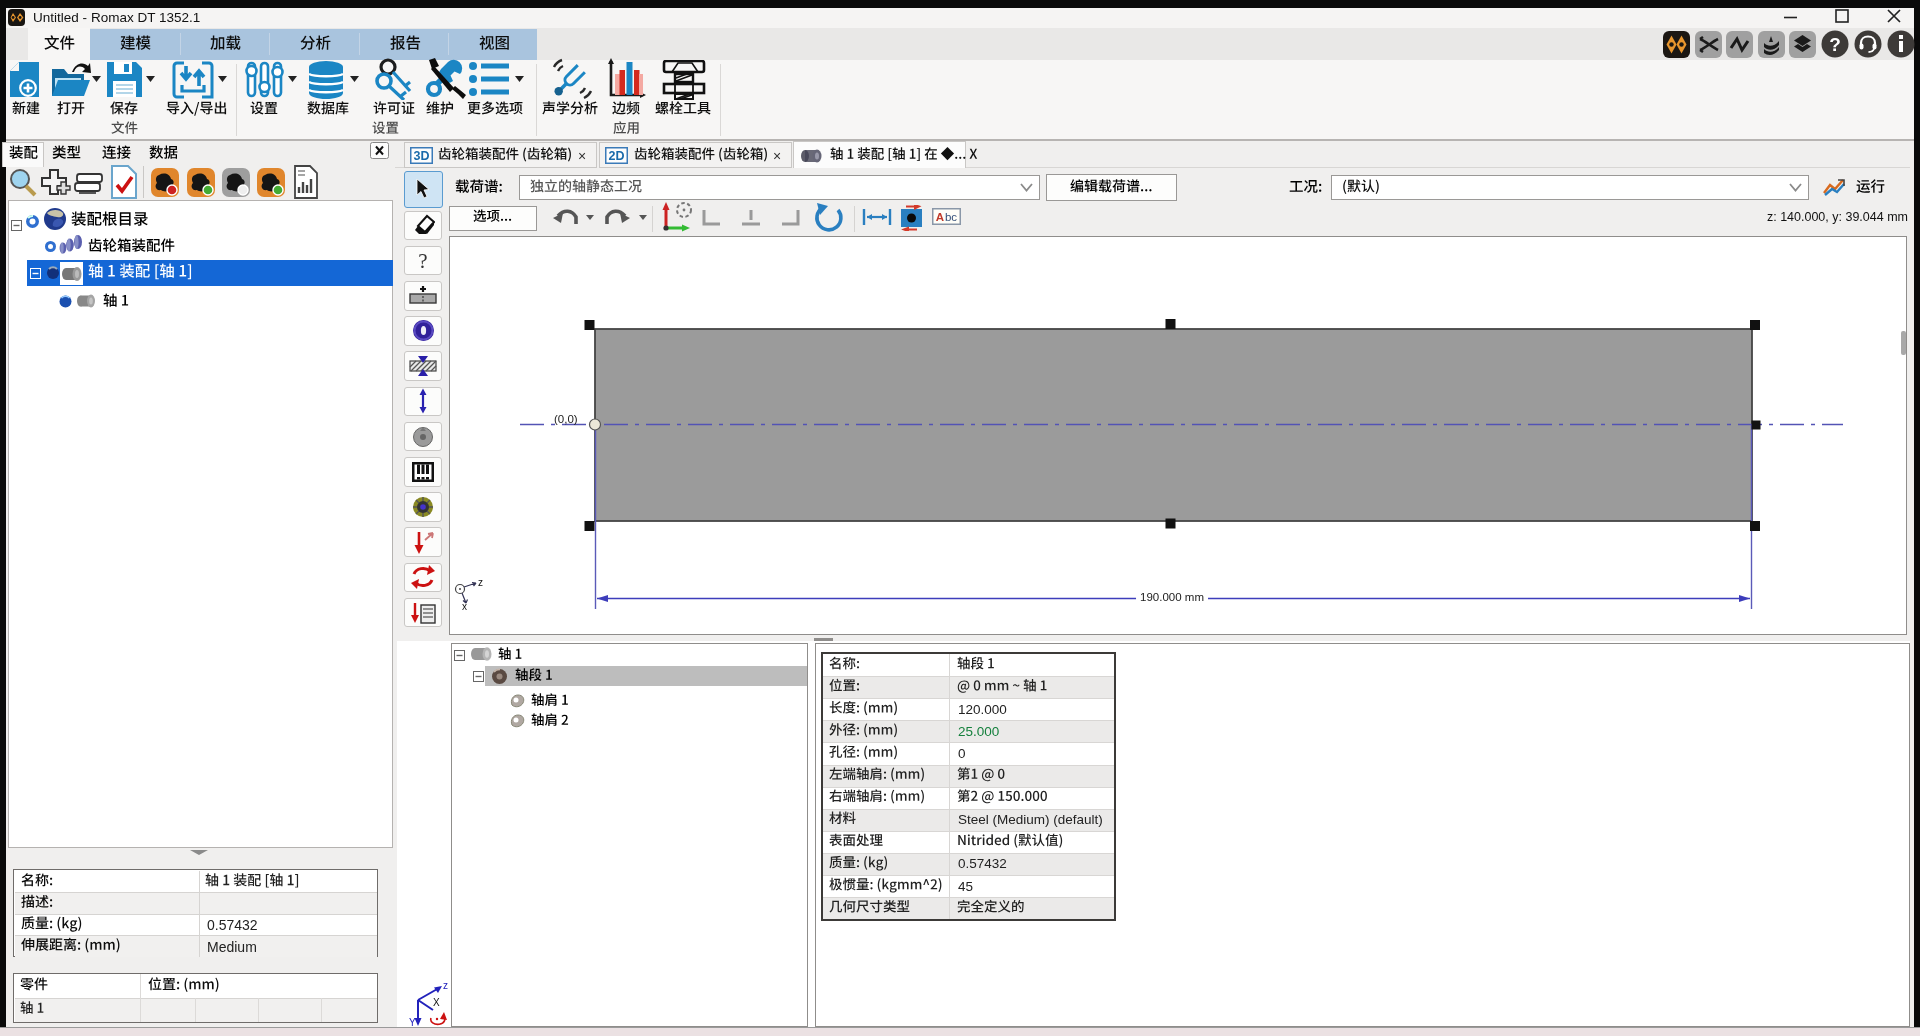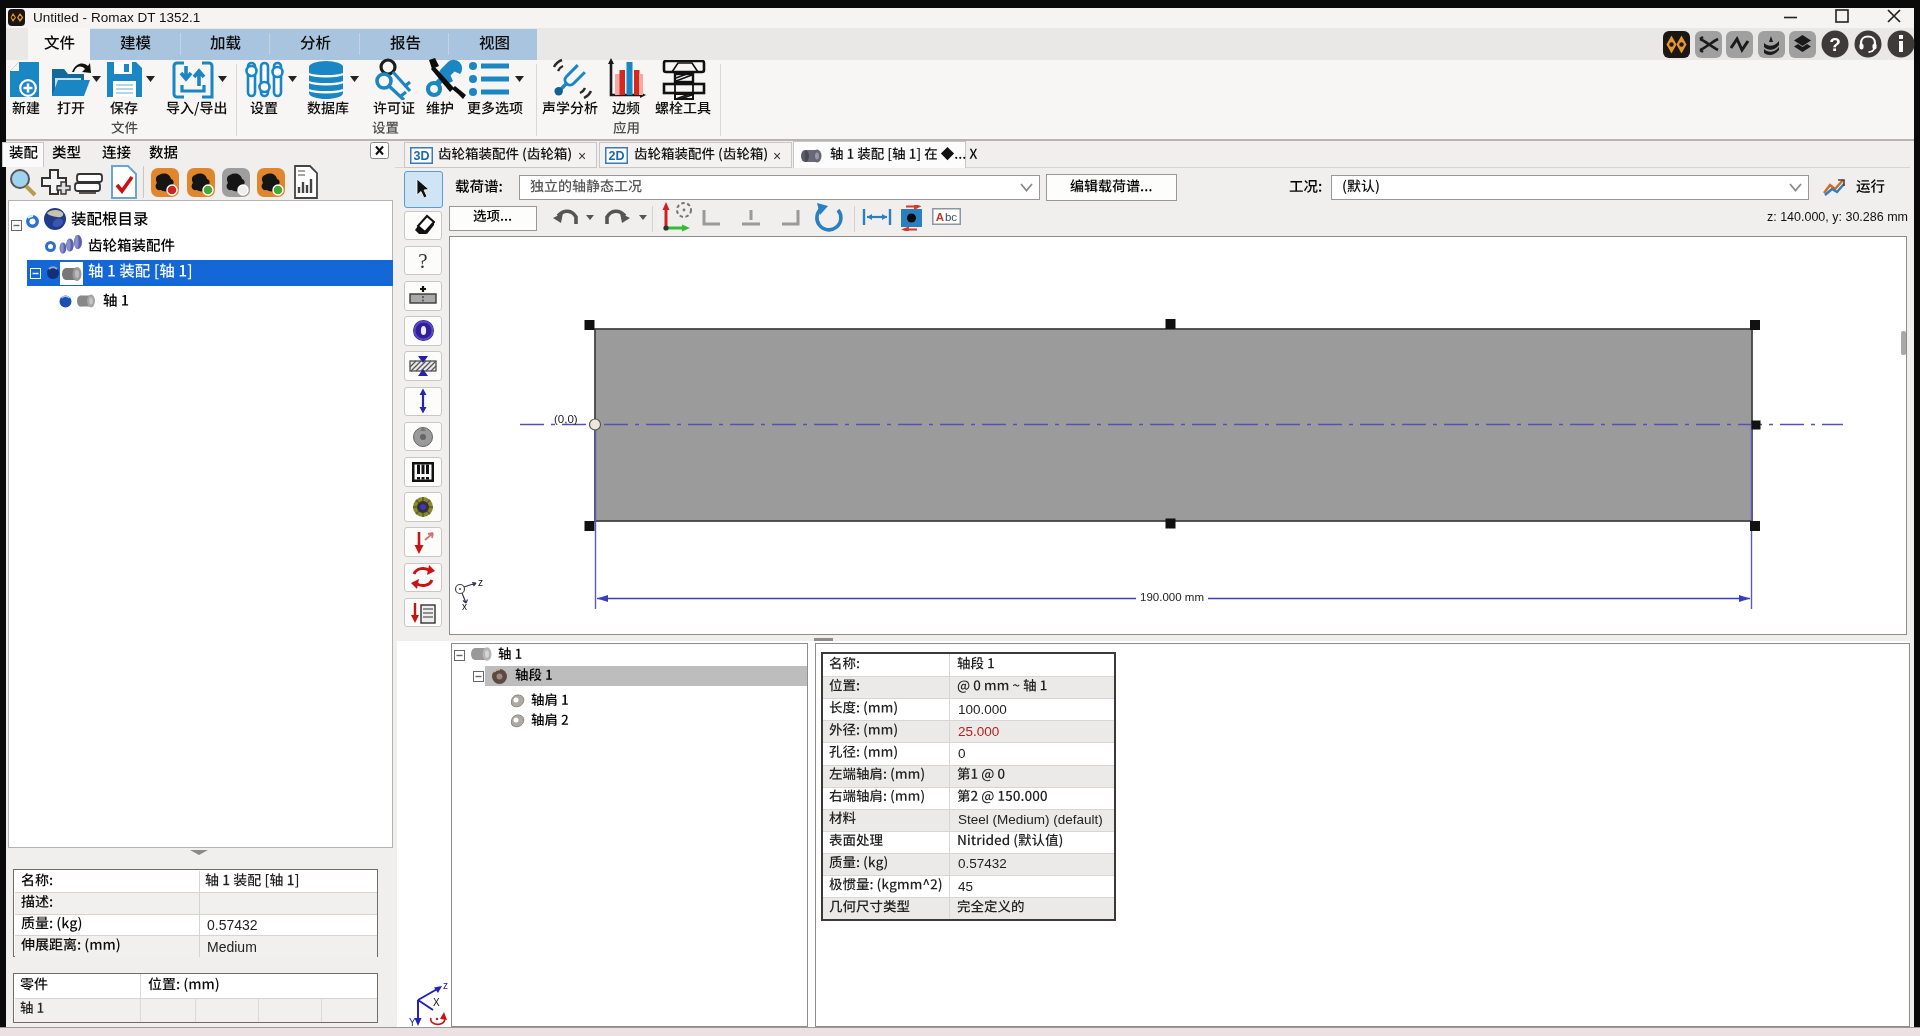--- a/index.html
+++ b/index.html
@@ -790,21 +790,21 @@
     <rect x="2" y="4" width="21" height="18" fill="#2a7fc0"></rect>
     <circle cx="12.5" cy="13" r="4.5" fill="#0a0a0a"></circle>
     <path d="M7 1.5 H20 M20 1.5 L16 0 V3.5 Z" stroke="#d43a2a" stroke-width="2" fill="#d43a2a"></path>
     <path d="M18 24.5 H5 M5 24.5 L9 23 V26 Z" stroke="#d43a2a" stroke-width="2" fill="#d43a2a"></path>
   </svg>
 <svg class="a" style="left:932px;top:208px" width="29" height="17">
     <rect x="0.75" y="0.75" width="27.5" height="15.5" fill="#fffef8" stroke="#8a97a8" stroke-width="1.5"></rect>
     <text x="8" y="12.5" font-family="Liberation Sans" font-size="11.5" font-weight="bold" fill="#c03a2a" text-anchor="middle">A</text>
     <text x="19" y="12.5" font-family="Liberation Sans" font-size="11.5" fill="#35507a" text-anchor="middle">bc</text>
   </svg>
-<div class="lt" style="left:1908px;top:210px;font-size:12.5px;color:#111;font-weight:normal;transform:translateX(-100%);">z: 140.000, y: 30.286 mm</div>
+<div class="lt" style="left:1908px;top:210px;font-size:12.5px;color:#111;font-weight:normal;transform:translateX(-100%);">z: 140.000, y: 39.044 mm</div>
 <div class="a" style="left:404px;top:210.6px;width:38px;height:29.5px;background:#fcfcfb;border:1px solid #c9c7c5;border-radius:3px"></div>
 <svg class="a" style="left:411px;top:214.35px" width="24" height="22">
     <path d="M7 12 L16 2 L23 8 L14 18 Z" fill="#fff" stroke="#111" stroke-width="2"></path>
     <path d="M14 18 L23 8 L23 11 L16 20 Z" fill="#111"></path>
     <path d="M7 12 L14 18 L16 20 L8 20 L4 16 Z" fill="#111"></path>
   </svg>
 <div class="a" style="left:404px;top:245.8px;width:38px;height:29.5px;background:#fcfcfb;border:1px solid #c9c7c5;border-radius:3px"></div>
 <svg class="a" style="left:414px;top:249.55px" width="18" height="22">
     <text x="9" y="18" font-family="Liberation Serif" font-size="21" fill="#333" text-anchor="middle">?</text>
   </svg>
@@ -1019,35 +1019,35 @@
     <g transform="translate(0,712.45) scale(0.01350,-0.01350)" fill="#222">
       <use href="#q104" x="0"></use>
       <use href="#q105" x="1000"></use>
       <use href="#q64" x="2000"></use>
       <use href="#q69" x="2523"></use>
       <use href="#q77" x="2879"></use>
       <use href="#q77" x="3822"></use>
       <use href="#q72" x="4765"></use>
     </g>
   </svg>
-<div class="lt" style="left:958px;top:701.7px;font-size:13.5px;color:#222;font-weight:normal;">100.000</div>
+<div class="lt" style="left:958px;top:701.7px;font-size:13.5px;color:#222;font-weight:normal;">120.000</div>
 <div class="a" style="left:823px;top:720.3px;width:291px;height:22.1px;background:#ebeae9"></div>
 <div class="a" style="left:823px;top:720.3px;width:291px;height:1px;background:#d8d6d4"></div>
 <svg class="t" style="left:829.0px;top:0.0px;" width="71" height="1">
     <g transform="translate(0,734.55) scale(0.01350,-0.01350)" fill="#222">
       <use href="#q106" x="0"></use>
       <use href="#q107" x="1000"></use>
       <use href="#q64" x="2000"></use>
       <use href="#q69" x="2523"></use>
       <use href="#q77" x="2879"></use>
       <use href="#q77" x="3822"></use>
       <use href="#q72" x="4765"></use>
     </g>
   </svg>
-<div class="lt" style="left:958px;top:723.8px;font-size:13.5px;color:#b91c1c;font-weight:normal;">25.000</div>
+<div class="lt" style="left:958px;top:723.8px;font-size:13.5px;color:#15803d;font-weight:normal;">25.000</div>
 <div class="a" style="left:823px;top:742.4px;width:291px;height:1px;background:#d8d6d4"></div>
 <svg class="t" style="left:829.0px;top:0.0px;" width="71" height="1">
     <g transform="translate(0,756.65) scale(0.01350,-0.01350)" fill="#222">
       <use href="#q108" x="0"></use>
       <use href="#q107" x="1000"></use>
       <use href="#q64" x="2000"></use>
       <use href="#q69" x="2523"></use>
       <use href="#q77" x="2879"></use>
       <use href="#q77" x="3822"></use>
       <use href="#q72" x="4765"></use>

